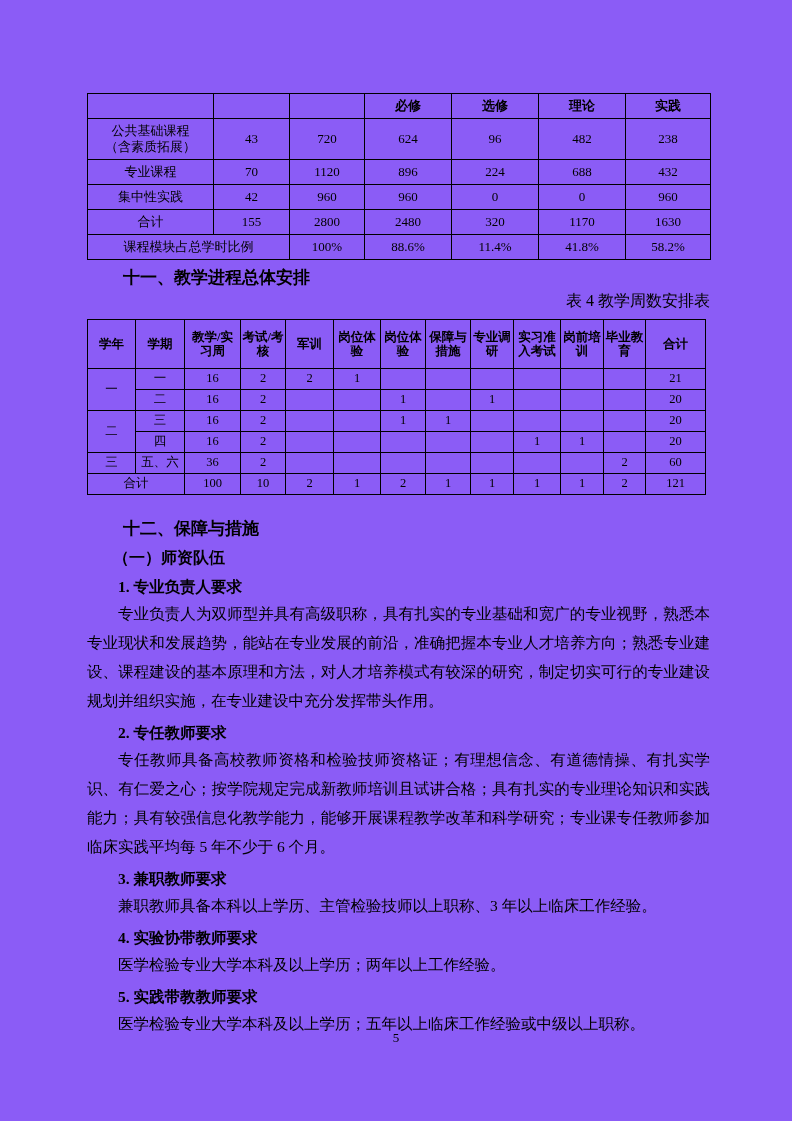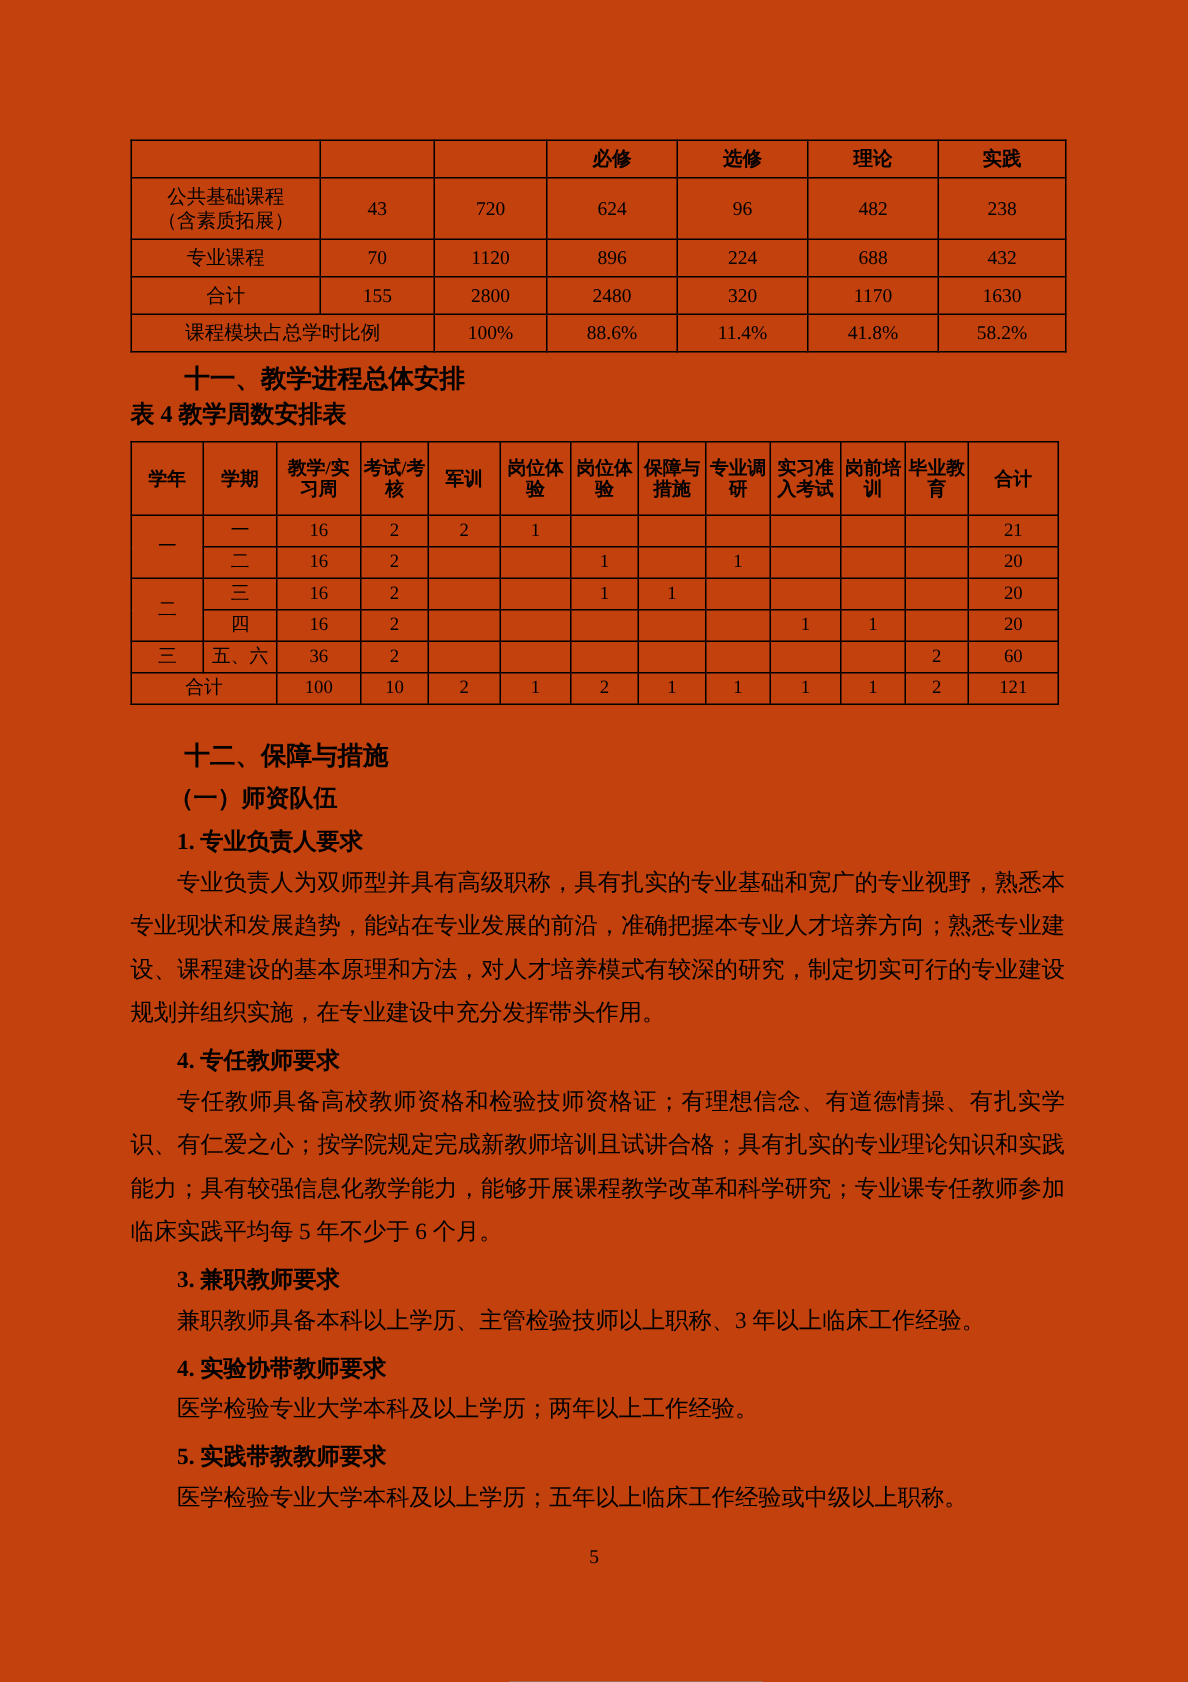--- a/index.html
+++ b/index.html
@@ -1,19 +1,19 @@
 <!DOCTYPE html>
 <html><head>
 <meta charset="utf-8">
 <style>
   html,body { margin:0; padding:0; background:#888; }
   .page {
     position:relative;
     width:792px; height:1121px;
-    background:#c2410c;
+    background:#8b5cf6;
     margin:0 auto;
     font-family:"Liberation Serif", serif;
     color:#000;
     overflow:hidden;
   }
   .content {
     position:absolute;
     left:87px; top:93px;
     width:623px;
   }
@@ -39,23 +39,23 @@
   .t2 .head td { height:46px; font-weight:bold; font-size:12.5px; line-height:1.15; }
   .t2 .r td { height:18px; font-size:12.5px; }
   .h2 {
     font-weight:bold;
     font-size:17px;
     line-height:22px;
     text-indent:36px;
     margin:7px 0 2px 0;
   }
   .caption {
-    font-weight:bold;
+    font-weight:normal;
     font-size:16px;
-    text-align:left;
+    text-align:right;
     margin:2px 0 7px 0;
   }
   .h2b { margin-top:23px; }
   .sub {
     font-weight:bold;
     font-size:16px;
     line-height:22px;
     text-indent:26px;
     margin:7px 0 2px 0;
   }
@@ -118,20 +118,29 @@
         <td>238</td>
       </tr>
       <tr class="r">
         <td>专业课程</td>
         <td>70</td>
         <td>1120</td>
         <td>896</td>
         <td>224</td>
         <td>688</td>
         <td>432</td>
+      </tr>
+      <tr class="r">
+        <td>集中性实践</td>
+        <td>42</td>
+        <td>960</td>
+        <td>960</td>
+        <td>0</td>
+        <td>0</td>
+        <td>960</td>
       </tr>
       <tr class="r">
         <td>合计</td>
         <td>155</td>
         <td>2800</td>
         <td>2480</td>
         <td>320</td>
         <td>1170</td>
         <td>1630</td>
       </tr>
@@ -270,21 +279,21 @@
       </tr>
     </tbody>
       </table>
 
     <div class="h2 h2b">十二、保障与措施</div>
     <div class="sub">（一）师资队伍</div>
 
     <div class="h3">1. 专业负责人要求</div>
     <p class="para">专业负责人为双师型并具有高级职称，具有扎实的专业基础和宽广的专业视野，熟悉本专业现状和发展趋势，能站在专业发展的前沿，准确把握本专业人才培养方向；熟悉专业建设、课程建设的基本原理和方法，对人才培养模式有较深的研究，制定切实可行的专业建设规划并组织实施，在专业建设中充分发挥带头作用。</p>
 
-    <div class="h3">4. 专任教师要求</div>
+    <div class="h3">2. 专任教师要求</div>
     <p class="para">专任教师具备高校教师资格和检验技师资格证；有理想信念、有道德情操、有扎实学识、有仁爱之心；按学院规定完成新教师培训且试讲合格；具有扎实的专业理论知识和实践能力；具有较强信息化教学能力，能够开展课程教学改革和科学研究；专业课专任教师参加临床实践平均每 5 年不少于 6 个月。</p>
 
     <div class="h3">3. 兼职教师要求</div>
     <p class="para">兼职教师具备本科以上学历、主管检验技师以上职称、3 年以上临床工作经验。</p>
 
     <div class="h3">4. 实验协带教师要求</div>
     <p class="para">医学检验专业大学本科及以上学历；两年以上工作经验。</p>
 
     <div class="h3">5. 实践带教教师要求</div>
     <p class="para">医学检验专业大学本科及以上学历；五年以上临床工作经验或中级以上职称。</p>

